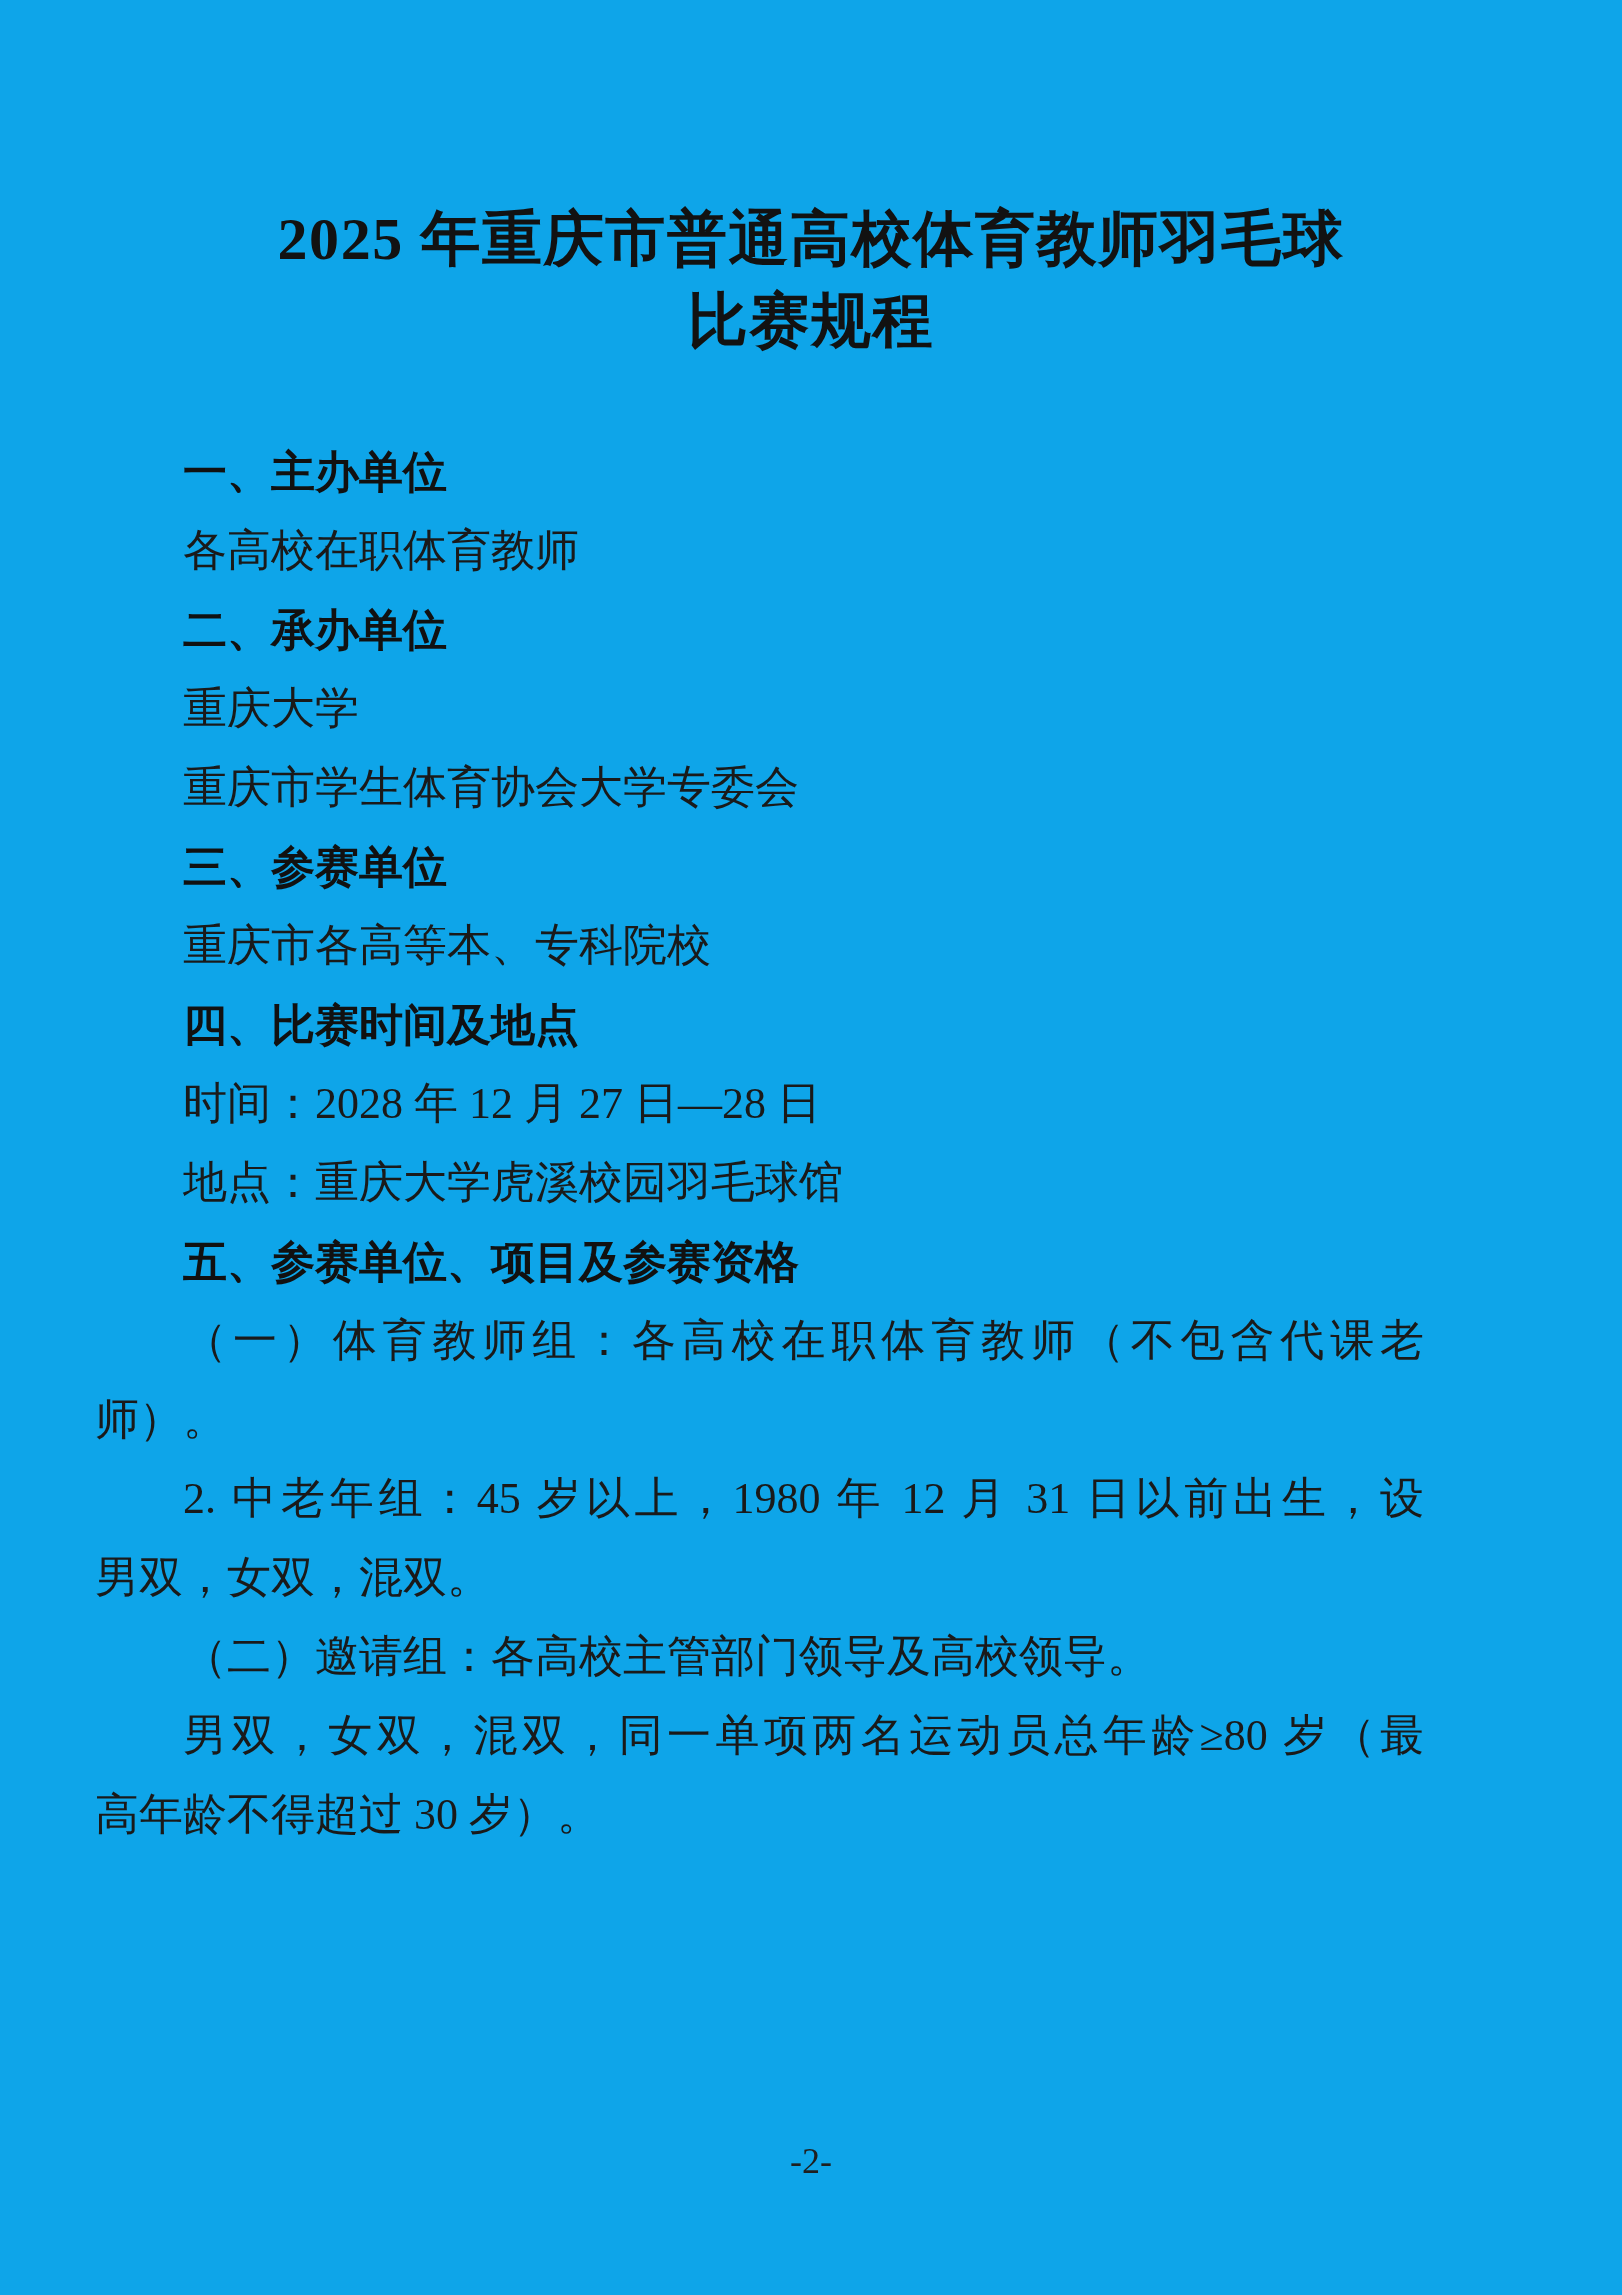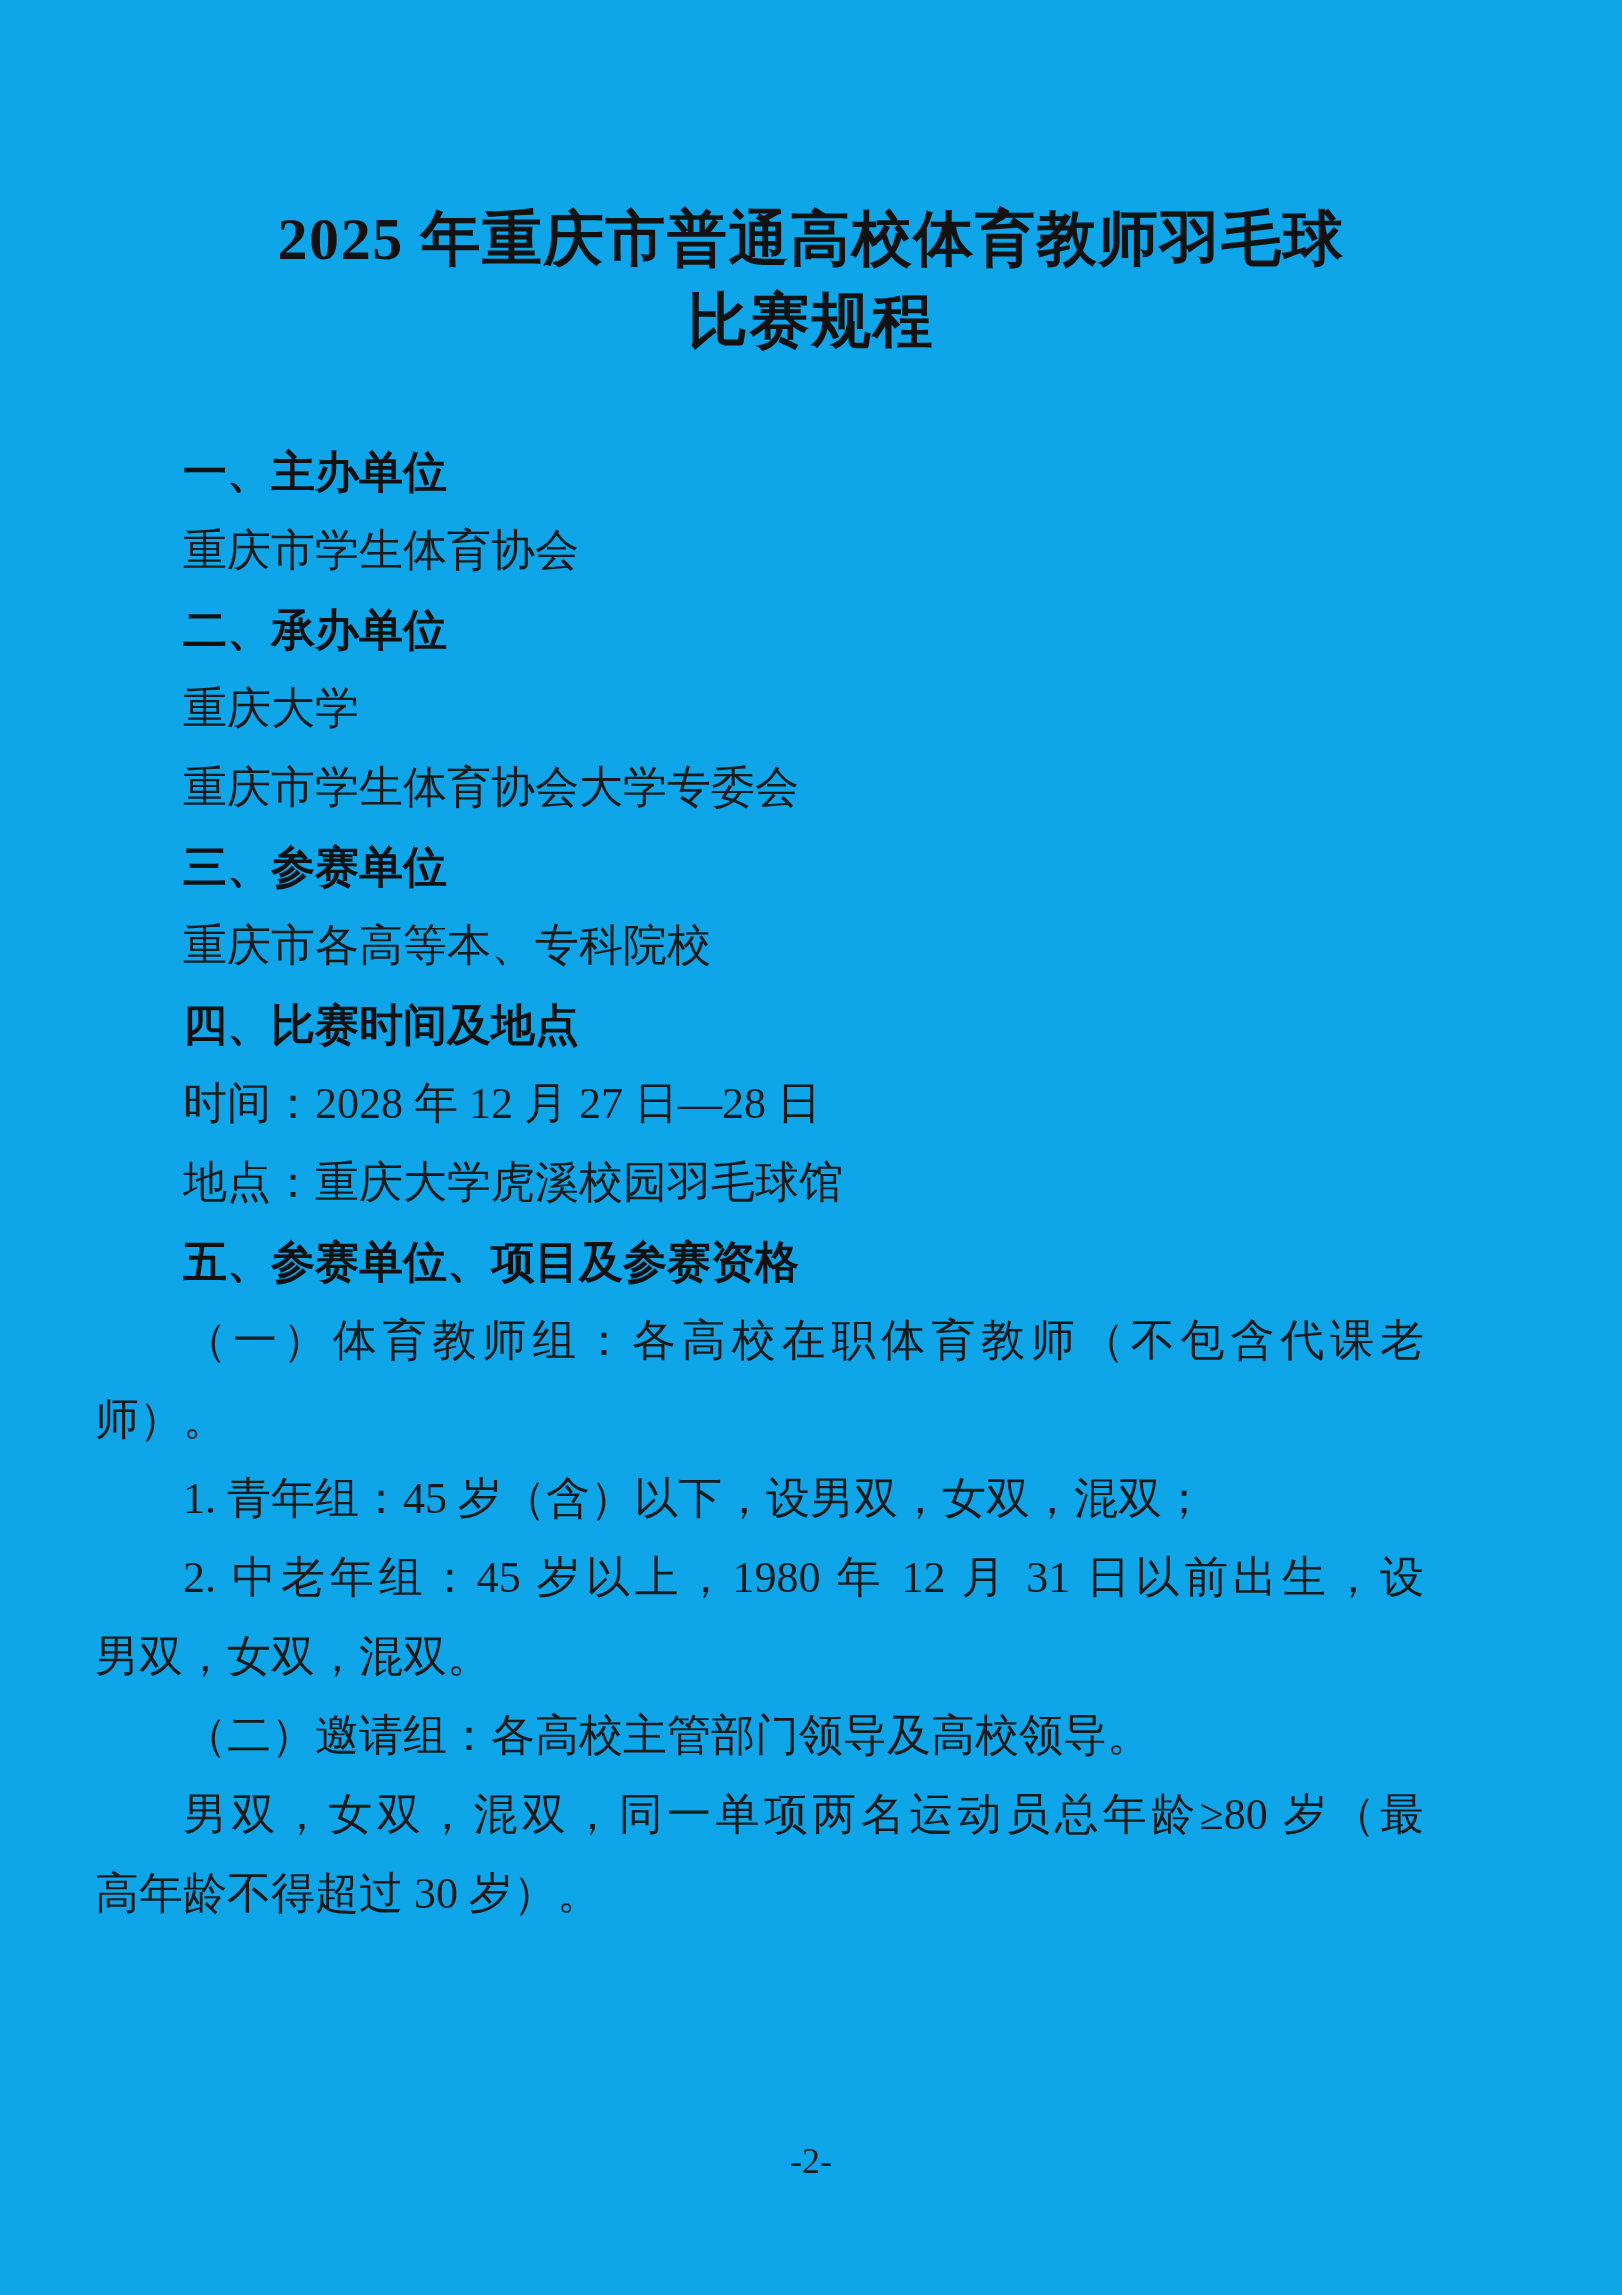--- a/index.html
+++ b/index.html
@@ -69,33 +69,32 @@
 
 <div class="page">
 
   <div class="title-block">
     <div class="title-line">2025 年重庆市普通高校体育教师羽毛球</div>
     <div class="title-line">比赛规程</div>
   </div>
 
   <div class="body-block">
     <div class="line h">一、主办单位</div>
-    <div class="line b">重庆市学生体育协会</div>
+    <div class="line b">各高校在职体育教师</div>
     <div class="line h">二、承办单位</div>
     <div class="line b">重庆大学</div>
     <div class="line b">重庆市学生体育协会大学专委会</div>
     <div class="line h">三、参赛单位</div>
     <div class="line b">重庆市各高等本、专科院校</div>
     <div class="line h">四、比赛时间及地点</div>
     <div class="line b">时间：2028 年 12 月 27 日—28 日</div>
     <div class="line b">地点：重庆大学虎溪校园羽毛球馆</div>
     <div class="line h">五、参赛单位、项目及参赛资格</div>
     <div class="line b stretch">（一）体育教师组：各高校在职体育教师（不包含代课老</div>
     <div class="line b cont">师）。</div>
-    <div class="line b">1. 青年组：45 岁（含）以下，设男双，女双，混双；</div>
     <div class="line b stretch">2. 中老年组：45 岁以上，1980 年 12 月 31 日以前出生，设</div>
     <div class="line b cont">男双，女双，混双。</div>
     <div class="line b">（二）邀请组：各高校主管部门领导及高校领导。</div>
     <div class="line b stretch">男双，女双，混双，同一单项两名运动员总年龄≥80 岁（最</div>
     <div class="line b cont">高年龄不得超过 30 岁）。</div>
   </div>
 
   <div class="page-number">-2-</div>
 
 </div>

